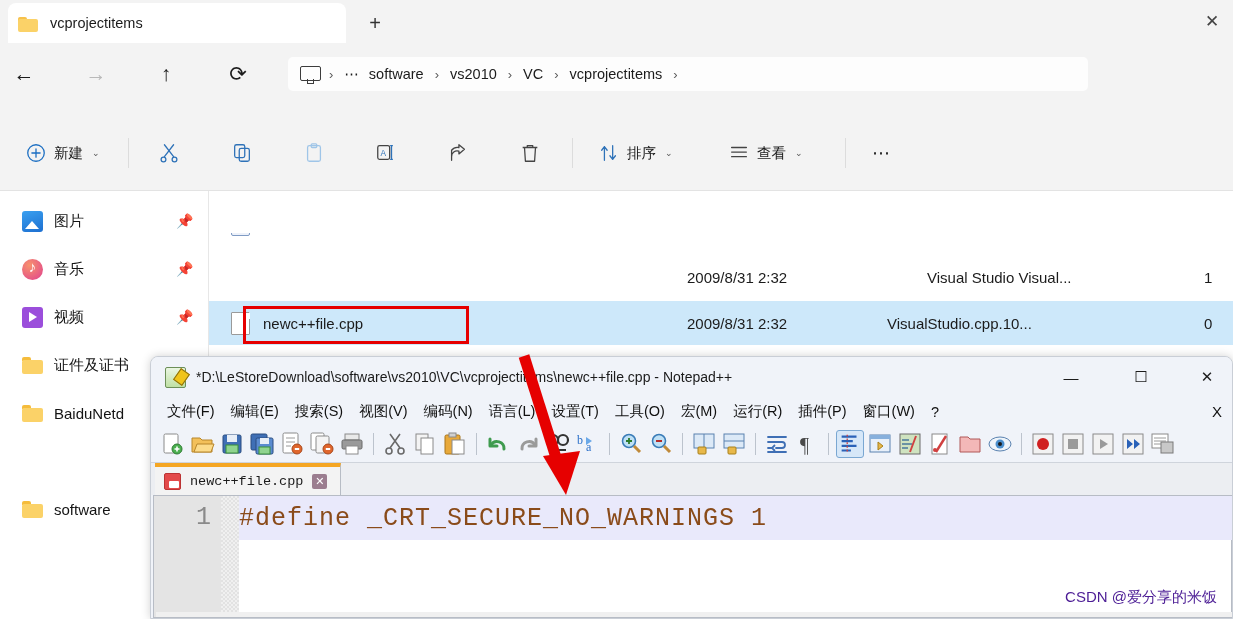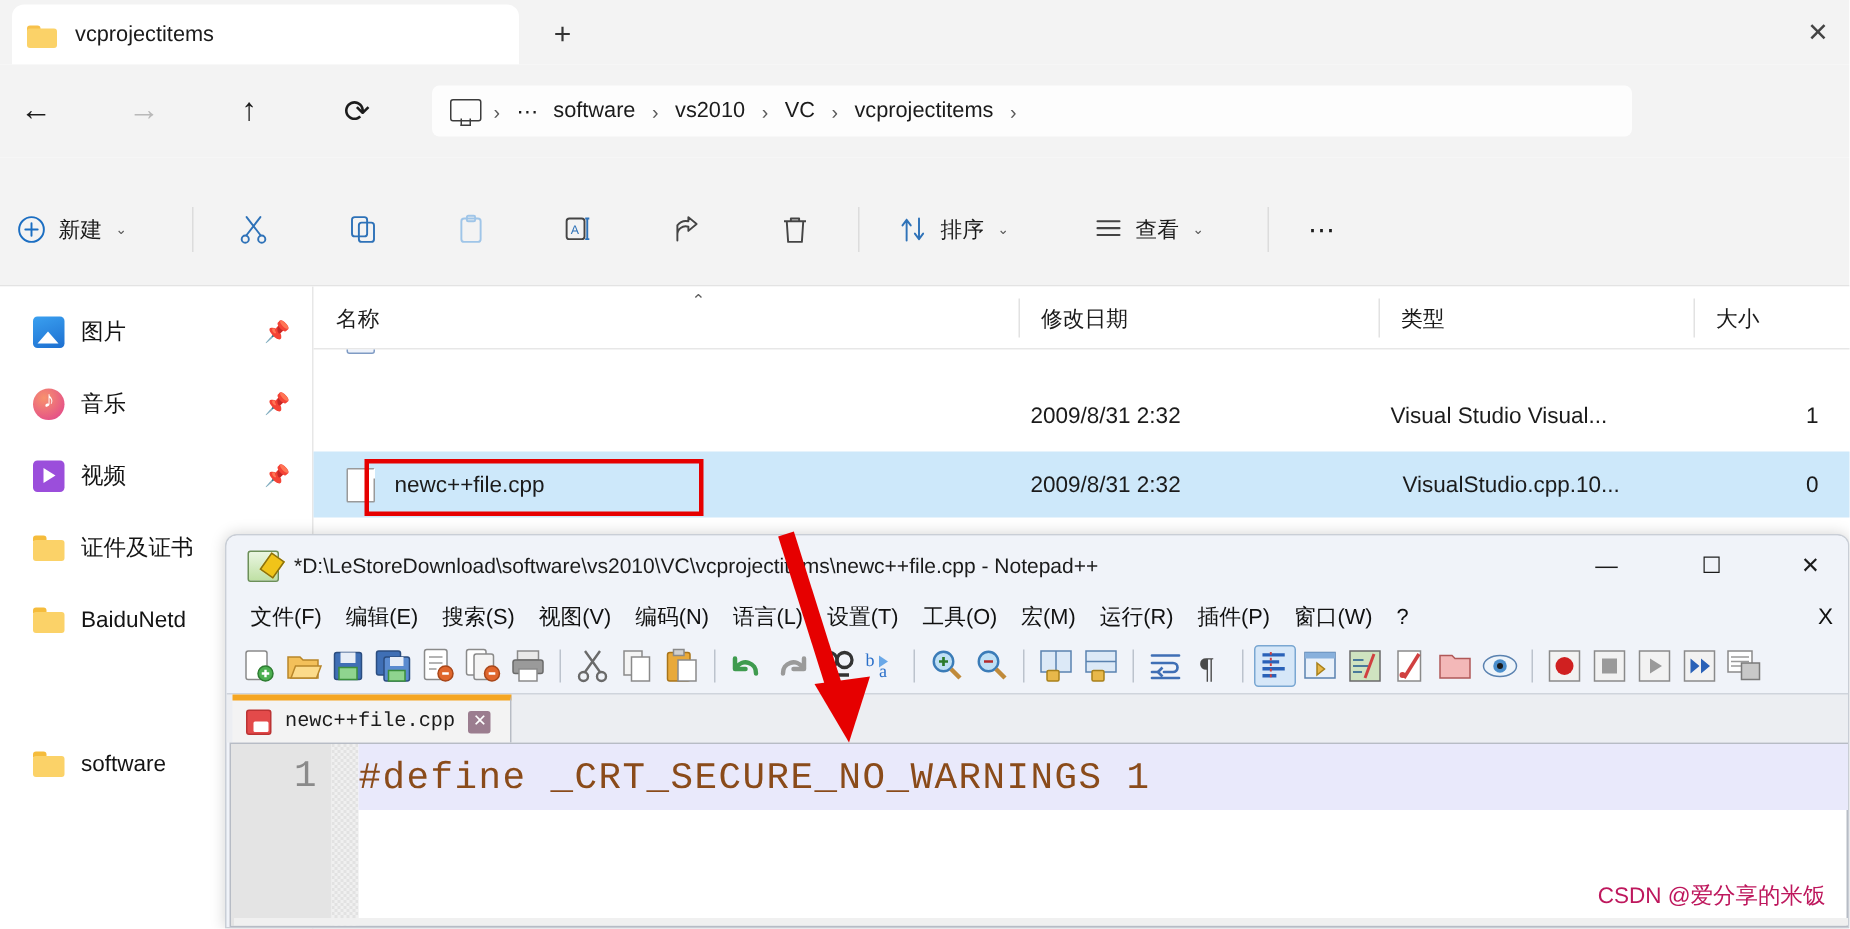--- a/index.html
+++ b/index.html
@@ -269,21 +269,21 @@
     background: #e9e9fb; display: flex; align-items: center;
     font-family: "Liberation Mono", monospace; font-size: 25px; color: #8a4b1a;
     letter-spacing: 1px; white-space: pre;
   }
   .npp-hscroll {
     position: absolute; left: 2px; bottom: 0; width: 1079px; height: 5px; background: #f0f0f0;
   }
 
   .watermark {
     position: absolute; right: 16px; top: 588px; z-index: 90;
-    font-size: 15px; color: #be185d; white-space: nowrap;
+    font-size: 15px; color: #4c1d95; white-space: nowrap;
   }
 </style>
 </head>
 <body>
 
 <div id="root">
 
   <div class="explorer">
 
     <div class="tabstrip">
@@ -310,21 +310,21 @@
       <span class="crumb">vs2010</span>
       <span class="crumb-sep">›</span>
       <span class="crumb">VC</span>
       <span class="crumb-sep">›</span>
       <span class="crumb">vcprojectitems</span>
       <span class="crumb-sep">›</span>
     </div>
 
     <div class="cmdbar"></div>
 
-    <div class="cmd-item" style="left:4px">
+    <div class="cmd-item" style="left:19px">
       <svg class="cmd-ico" viewBox="0 0 24 24">
         <circle cx="12" cy="12" r="9" fill="none" stroke="#1b6ec2" stroke-width="1.4"></circle>
         <path d="M12 7.5v9M7.5 12h9" stroke="#1b6ec2" stroke-width="1.4" stroke-linecap="round"></path>
       </svg>
       <span>新建</span>
       <span class="cmd-chev">⌄</span>
     </div>
 
     <div class="cmd-sep" style="left:128px"></div>
 
@@ -411,30 +411,20 @@
         <span>证件及证书</span>
       </div>
       <div class="side-item" style="top:301px">
         <span class="sico-fold"></span>
         <span>software</span>
       </div>
 
     </div>
 
     <div class="filelist">
-      <div class="colhead">
-        <div class="colhead-cell" style="left:0;width:470px">名称</div>
-        <div class="sortcaret">⌃</div>
-        <div class="colsep" style="left:470px"></div>
-        <div class="colhead-cell" style="left:470px;width:240px">修改日期</div>
-        <div class="colsep" style="left:710px"></div>
-        <div class="colhead-cell" style="left:710px;width:210px">类型</div>
-        <div class="colsep" style="left:920px"></div>
-        <div class="colhead-cell" style="left:920px;width:105px">大小</div>
-      </div>
 
       <div class="frow-clip">
         <div class="clip-ico"></div>
         <div class="clip-txt" style="left:56px">......</div>
         <div class="clip-txt" style="left:478px">2009/8/31 2:32</div>
         <div class="clip-txt" style="left:718px">Visual Studio Definition ...</div>
         <div class="clip-txt" style="left:995px">1</div>
       </div>
 
       <div class="frow" style="top:64px">
@@ -442,21 +432,21 @@
         <div class="fcell" style="left:718px">Visual Studio Visual...</div>
         <div class="fcell" style="left:995px">1</div>
       </div>
 
       <div class="frow sel" style="top:110px">
         <div class="fcell fname">
           <span class="fileico fileico-page"></span>
           <span>newc++file.cpp</span>
         </div>
         <div class="fcell" style="left:478px">2009/8/31 2:32</div>
-        <div class="fcell" style="left:726px">VisualStudio.cpp.10...</div>
+        <div class="fcell" style="left:678px">VisualStudio.cpp.10...</div>
         <div class="fcell" style="left:995px">0</div>
       </div>
     </div>
   </div>
 
   <div class="redbox"></div>
 
   <div class="npp">
 
     <div class="npp-title">

